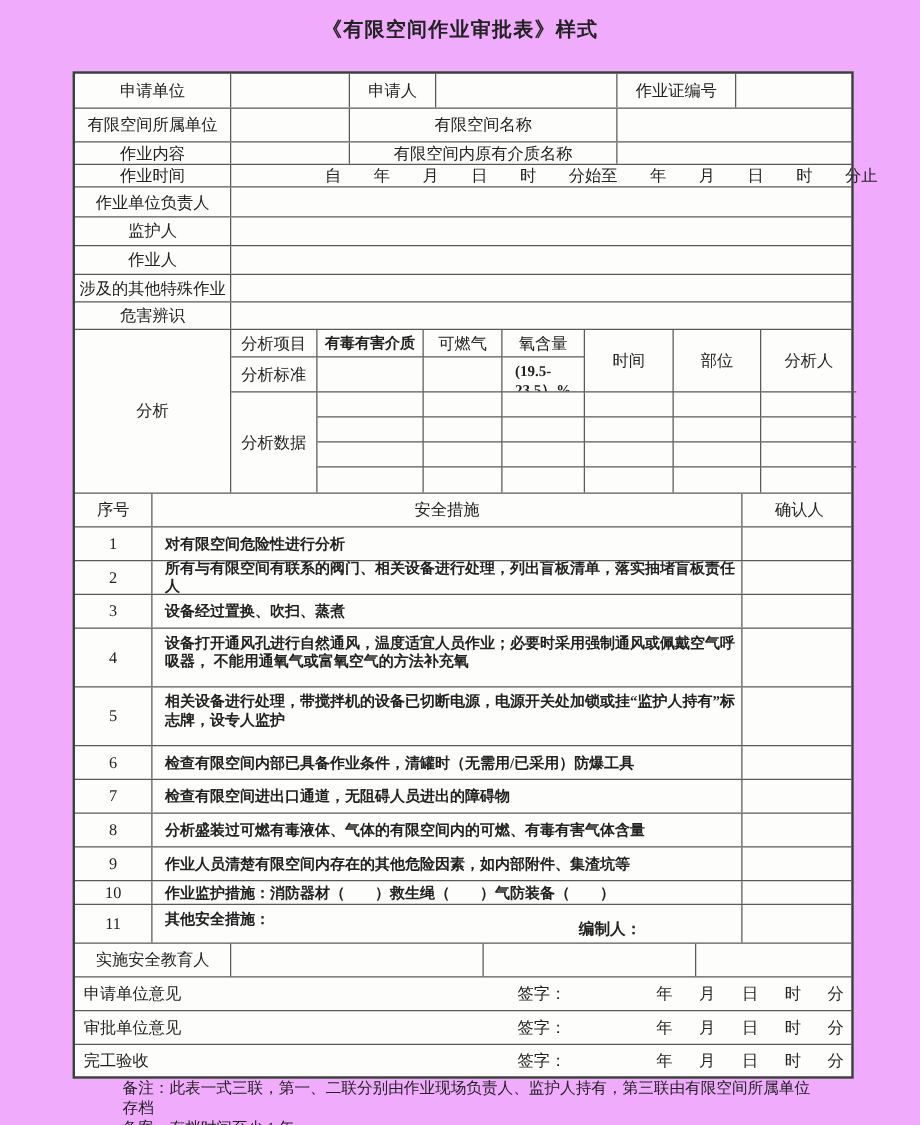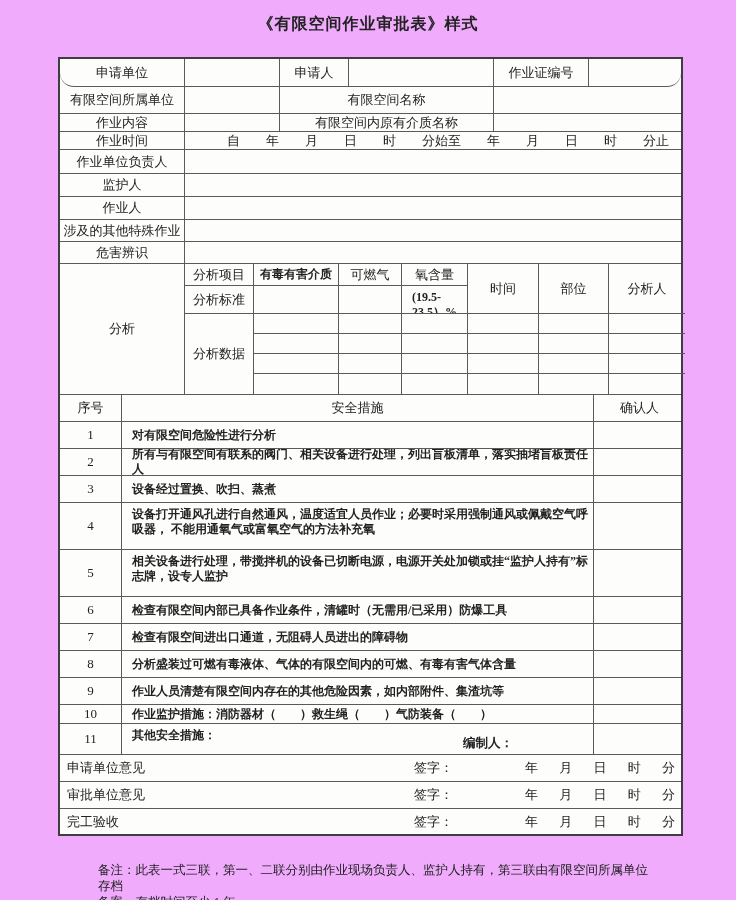--- a/index.html
+++ b/index.html
@@ -22,23 +22,23 @@
   .cell {
     border-right:1px solid #5a5a5a; font-size:13px; line-height:16px;
     display:flex; align-items:center; justify-content:center;
     text-align:center; padding:1px 3px; overflow:hidden; position:relative;
   }
   .cell.nr { border-right:none; }
   .cell.left { justify-content:flex-start; text-align:left; padding-left:10px; }
   .cell.top { align-items:flex-start; padding-top:4px; }
   .cell.small { font-size:12px; line-height:15px;font-weight:bold; }
   
-  .r-a { grid-template-columns:125px 95px 69px 145px 95px 96px;border-radius:14px; }
+  .r-a { grid-template-columns:125px 95px 69px 145px 95px 96px; }
   .r-b { grid-template-columns:125px 95px 214px 191px; }
-  .r-c { grid-template-columns:125px 500px; }
+  .r-c { grid-template-columns:125px 500px;gap:33px; }
   .r-safety { grid-template-columns:62px 472px 91px; }
   .r-edu { grid-template-columns:125px 202px 170px 128px; }
   .analysis {
     display:grid; position:relative;
     grid-template-columns:125px 69px 85px 63px 66px 71px 70px 76px;
     grid-template-rows:22px 28px 20px 20px 20px 20px;
     border-bottom:1px solid #5a5a5a;
   }
   .analysis .cell { border-bottom:1px solid #5a5a5a; }
   .analysis .cell.nb { border-bottom:none; }
@@ -213,20 +213,26 @@
 
     <div class="row r-safety" style="height:31px">
       <div class="cell">11</div>
       <div class="cell left small top">
         <span>其他安全措施：</span>
         <span class="compiler">编制人：</span>
       </div>
       <div class="cell nr"></div>
     </div>
 
+    <div class="row r-edu" style="height:27px">
+      <div class="cell">实施安全教育人</div>
+      <div class="cell"></div>
+      <div class="cell"></div>
+      <div class="cell nr"></div>
+    </div>
 
     <div class="row sign-row">
       <span class="lab">申请单位意见</span>
       <span class="sig">签字：</span>
       <span class="date">
         <span>年</span>
         <span>月</span>
         <span>日</span>
         <span>时</span>
         <span>分</span>

